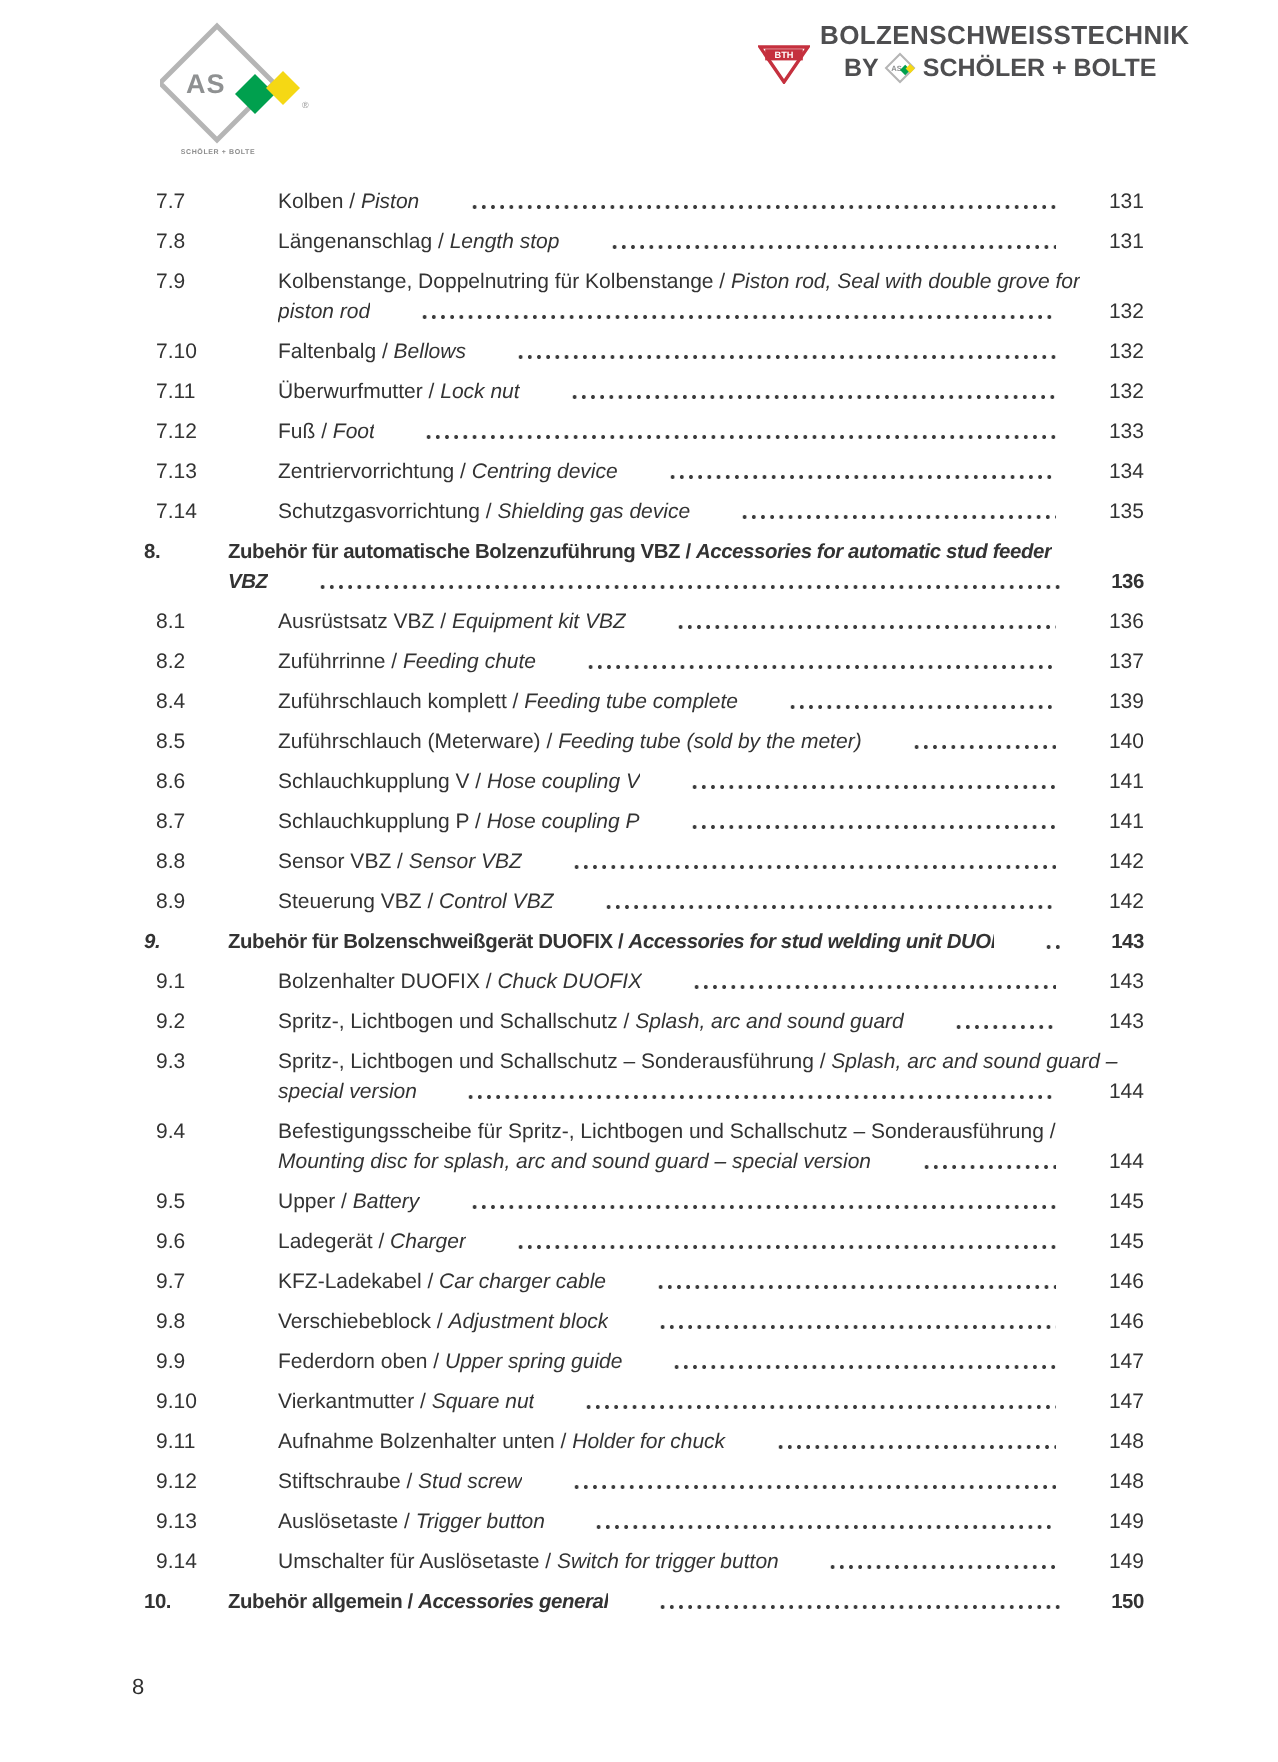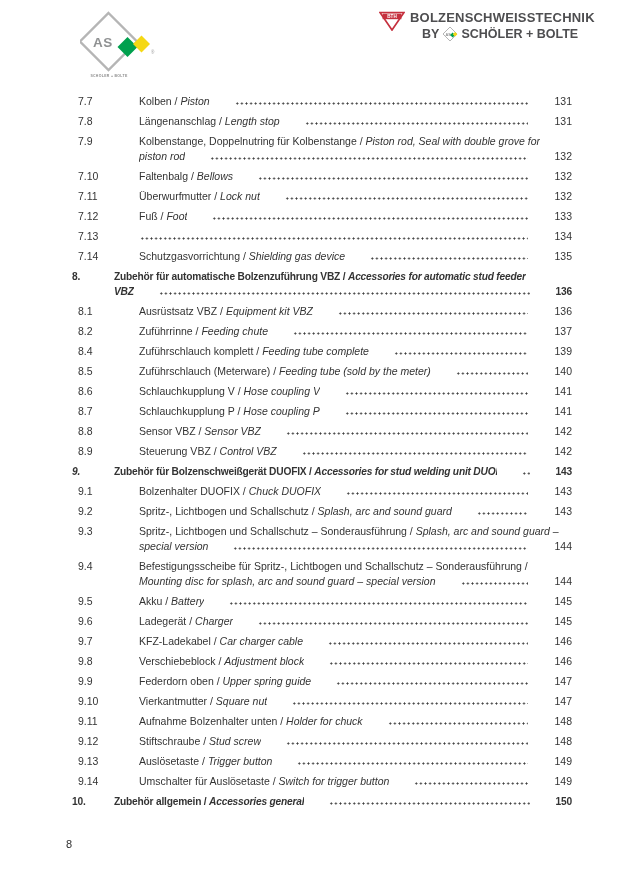--- a/index.html
+++ b/index.html
@@ -8,21 +8,21 @@
     font-family:"Liberation Sans","DejaVu Sans",sans-serif; color:#333333;
     overflow:hidden;
   }
 
   
   .as-logo { position:absolute; left:80px; top:8px; width:78px; }
   .as-logo .tagline {
     position:absolute; top:66px; left:0; width:58px; text-align:center;
     font-size:3.5px; letter-spacing:.3px; color:#8d8d8d; font-weight:700;
   }
-  .bth-logo { position:absolute; left:379px; top:11px; display:flex; align-items:flex-start; }
+  .bth-logo { position:absolute; left:379px; top:11px; display:flex; align-items:flex-end; }
   .bth-text { margin-left:5px; color:#4e4e50; }
   .bth-title { font-size:13px; font-weight:700; letter-spacing:.2px; line-height:14px; }
   .bth-line2 { display:flex; align-items:center; font-size:12.5px; font-weight:700; line-height:14px; margin-top:1px;margin-left:12px; }
   .bth-line2 .mini { margin:0 3px; }
 
   
   .toc { position:absolute; left:72px; top:94px; width:500px; }
   .toc-row { margin-bottom:5px; }
   .toc-line { display:flex; align-items:baseline; line-height:15px; white-space:nowrap;gap:24px; }
   .toc-row.item { padding-left:6px; font-size:10.5px; }
@@ -129,20 +129,21 @@
         <div class="toc-line">
           <span class="num">7.12</span>
           <span class="txt"><span>Fuß / </span><span class="it">Foot </span></span>
           <span class="dots"></span>
           <span class="pg">133</span>
         </div>
       </div>
       <div class="toc-row item">
         <div class="toc-line">
           <span class="num">7.13</span>
+          <span class="txt"><span>Zentriervorrichtung / </span><span class="it">Centring device </span></span>
           <span class="dots"></span>
           <span class="pg">134</span>
         </div>
       </div>
       <div class="toc-row item">
         <div class="toc-line">
           <span class="num">7.14</span>
           <span class="txt"><span>Schutzgasvorrichtung / </span><span class="it">Shielding gas device </span></span>
           <span class="dots"></span>
           <span class="pg">135</span>
@@ -268,21 +269,21 @@
         <div class="toc-line">
           <span class="num"></span>
           <span class="txt"><span class="it">Mounting disc for splash, arc and sound guard – special version</span></span>
           <span class="dots"></span>
           <span class="pg">144</span>
         </div>
       </div>
       <div class="toc-row item">
         <div class="toc-line">
           <span class="num">9.5</span>
-          <span class="txt"><span>Akku / </span><span class="it">Battery </span></span>
+          <span class="txt"><span>Upper / </span><span class="it">Battery </span></span>
           <span class="dots"></span>
           <span class="pg">145</span>
         </div>
       </div>
       <div class="toc-row item">
         <div class="toc-line">
           <span class="num">9.6</span>
           <span class="txt"><span>Ladegerät / </span><span class="it">Charger</span></span>
           <span class="dots"></span>
           <span class="pg">145</span>

